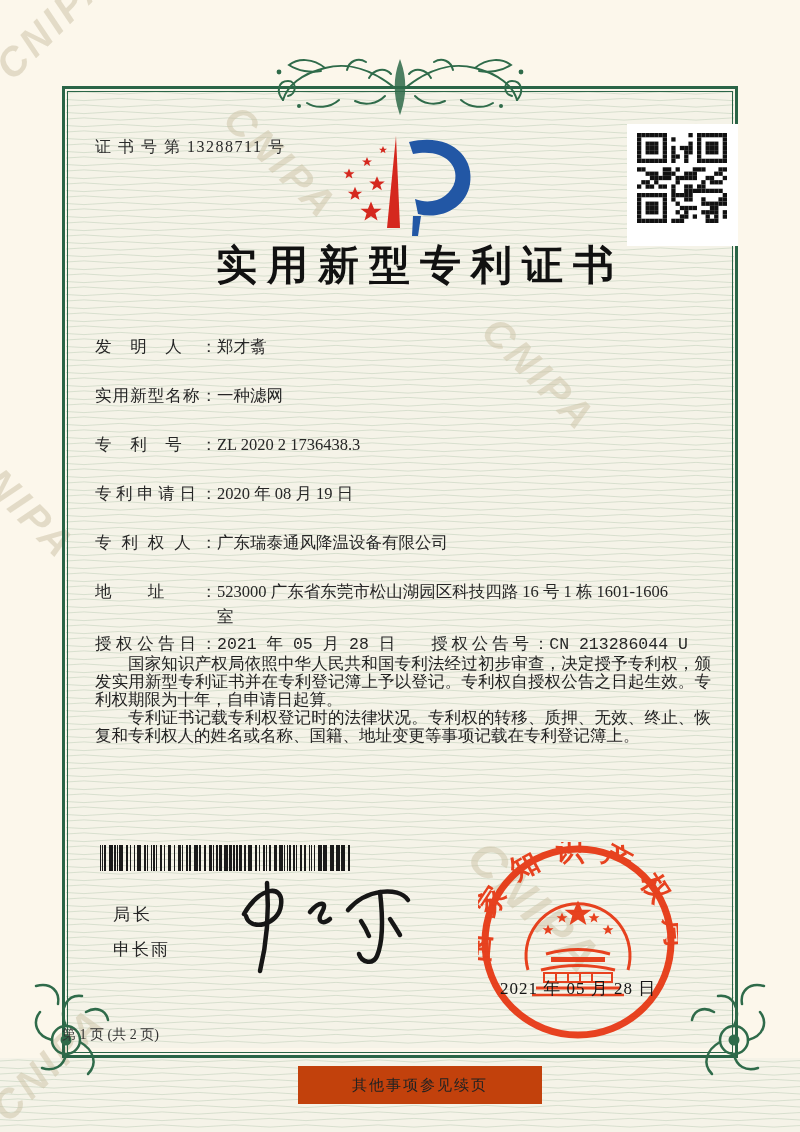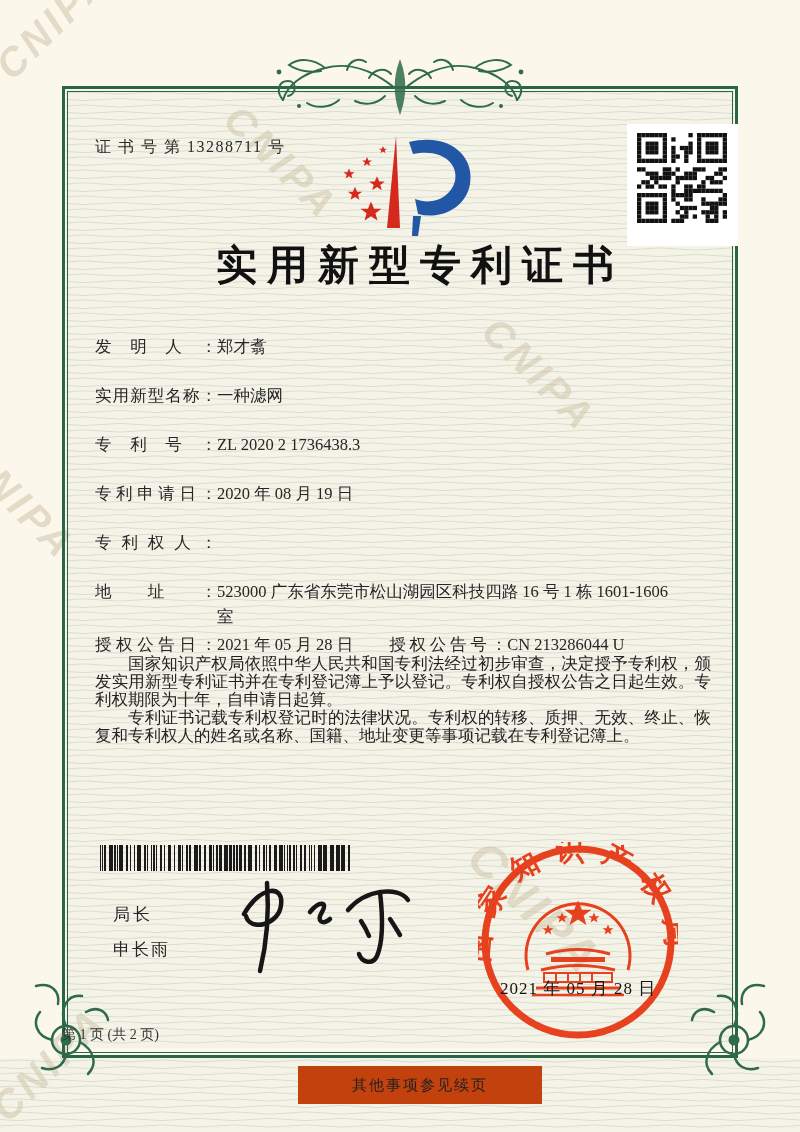--- a/index.html
+++ b/index.html
@@ -39,21 +39,21 @@
   .logo{position:absolute;left:333px;top:126px;}
   .qr-box{position:absolute;left:627px;top:124px;width:111px;height:122px;background:#ffffff;}
   .qr-box svg{position:absolute;left:10px;top:9px;}
 
   .title{position:absolute;left:0;top:238px;width:800px;text-align:center;
          font-size:41px;font-weight:bold;letter-spacing:10px;color:#111;margin-left:20px;}
 
   .fields{position:absolute;left:95px;top:334px;width:616px;font-size:16.5px;line-height:25px;}
   .frow{margin-bottom:24px;display:flex;align-items:flex-start;}
   .frow.addr{margin-bottom:3px;}
-  .frow.grant{margin-bottom:0;}
+  .frow.grant{margin-bottom:0;font-family:Liberation Mono, monospace;}
   .flabel{display:inline-block;width:122px;flex:0 0 122px;text-align:justify;text-align-last:justify;}
   .flabel.compact{width:118px;flex:0 0 118px;margin-left:36px;}
   .fvalue{display:inline-block;}
   .fvalue.addr-v{width:470px;word-break:break-all;}
 
   .paras{position:absolute;left:95px;top:655px;width:616px;font-size:16.5px;line-height:18px;
          text-align:justify;color:#222;}
   .paras p{margin:0;text-indent:2em;}
 
   .barcode{position:absolute;left:100px;top:845px;}
@@ -557,20 +557,21 @@
       <div class="frow">
         <span class="flabel">专利号：</span>
         <span class="fvalue">ZL 2020 2 1736438.3</span>
       </div>
       <div class="frow">
         <span class="flabel">专利申请日：</span>
         <span class="fvalue">2020 年 08 月 19 日</span>
       </div>
       <div class="frow">
         <span class="flabel">专利权人：</span>
+        <span class="fvalue">广东瑞泰通风降温设备有限公司</span>
       </div>
       <div class="frow addr">
         <span class="flabel">地址：</span>
         <span class="fvalue addr-v">523000 广东省东莞市松山湖园区科技四路 16 号 1 栋 1601-1606 室</span>
       </div>
       <div class="frow grant">
         <span class="flabel">授权公告日：</span>
         <span class="fvalue">2021 年 05 月 28 日</span>
         <span class="flabel compact">授权公告号：</span>
         <span class="fvalue">CN 213286044 U</span>

